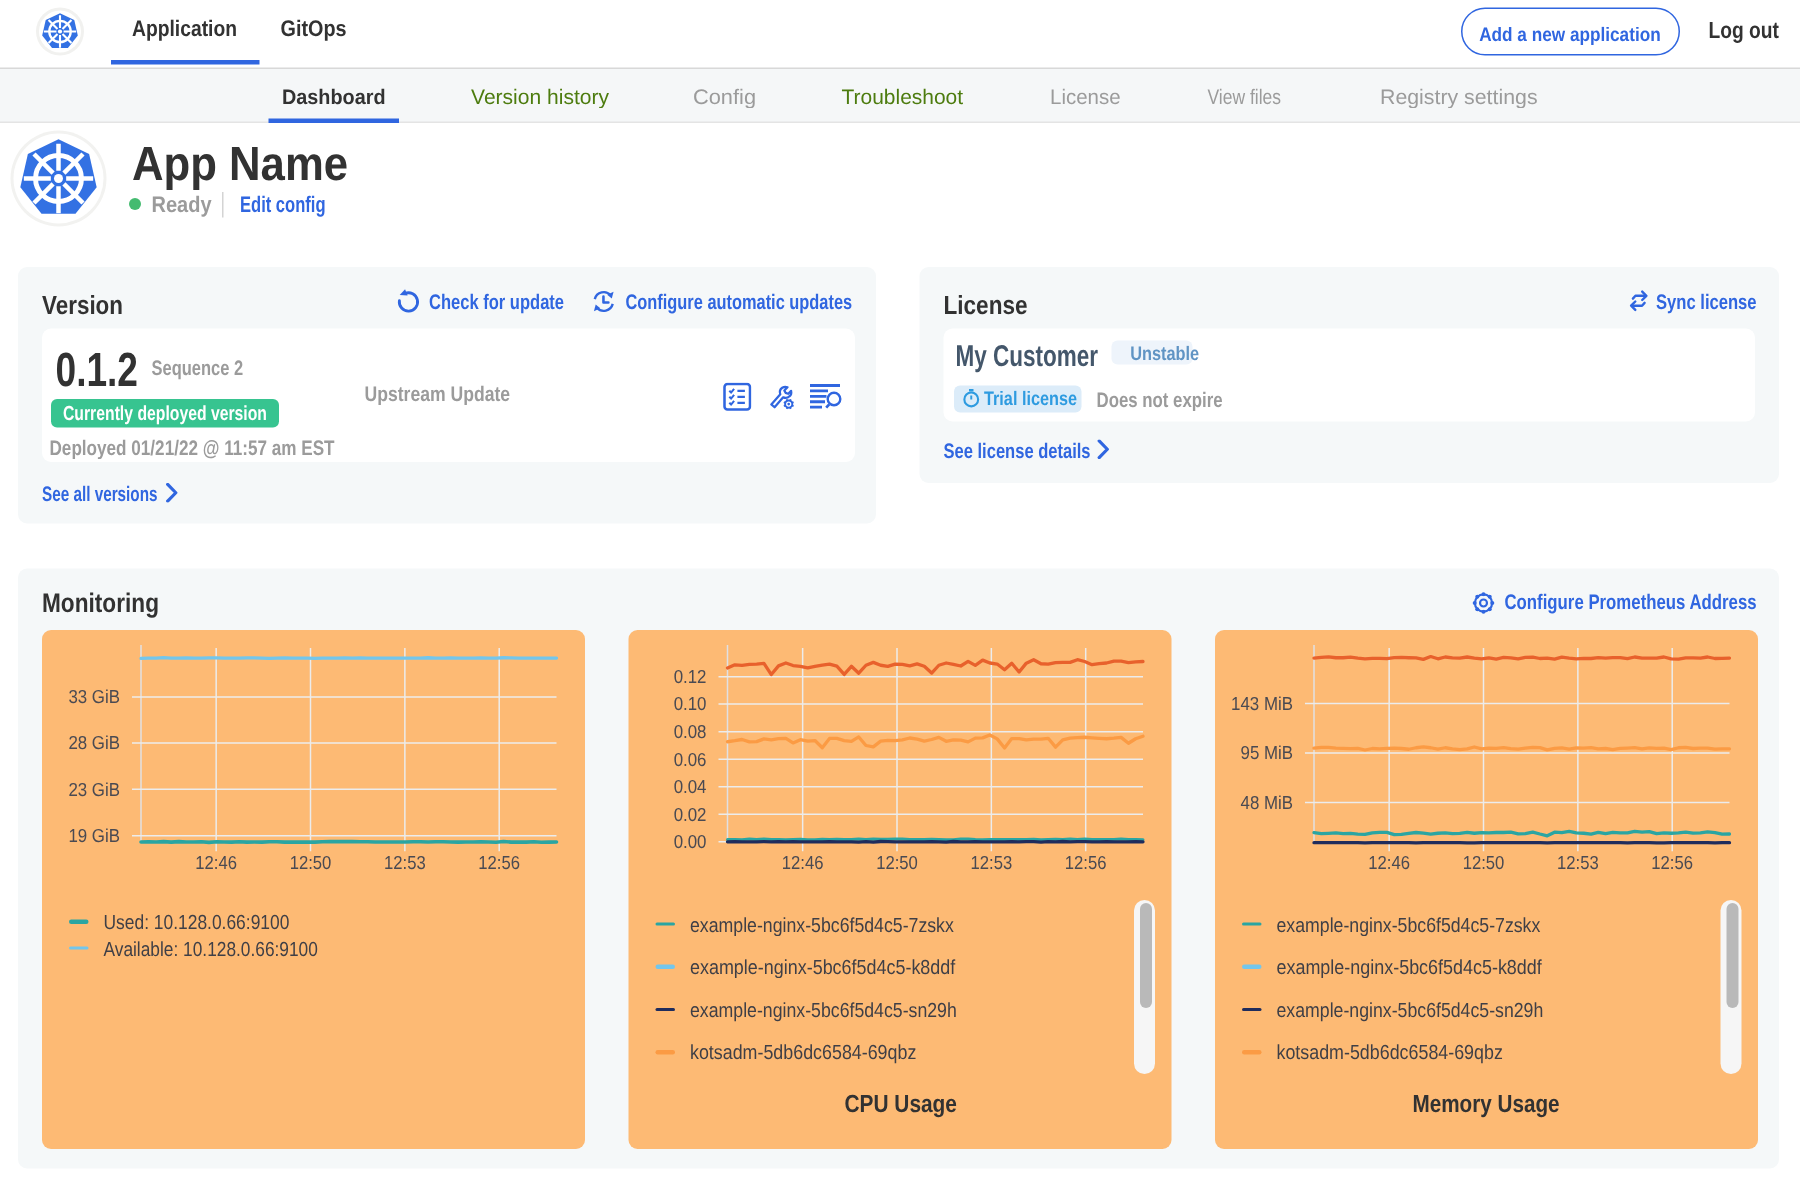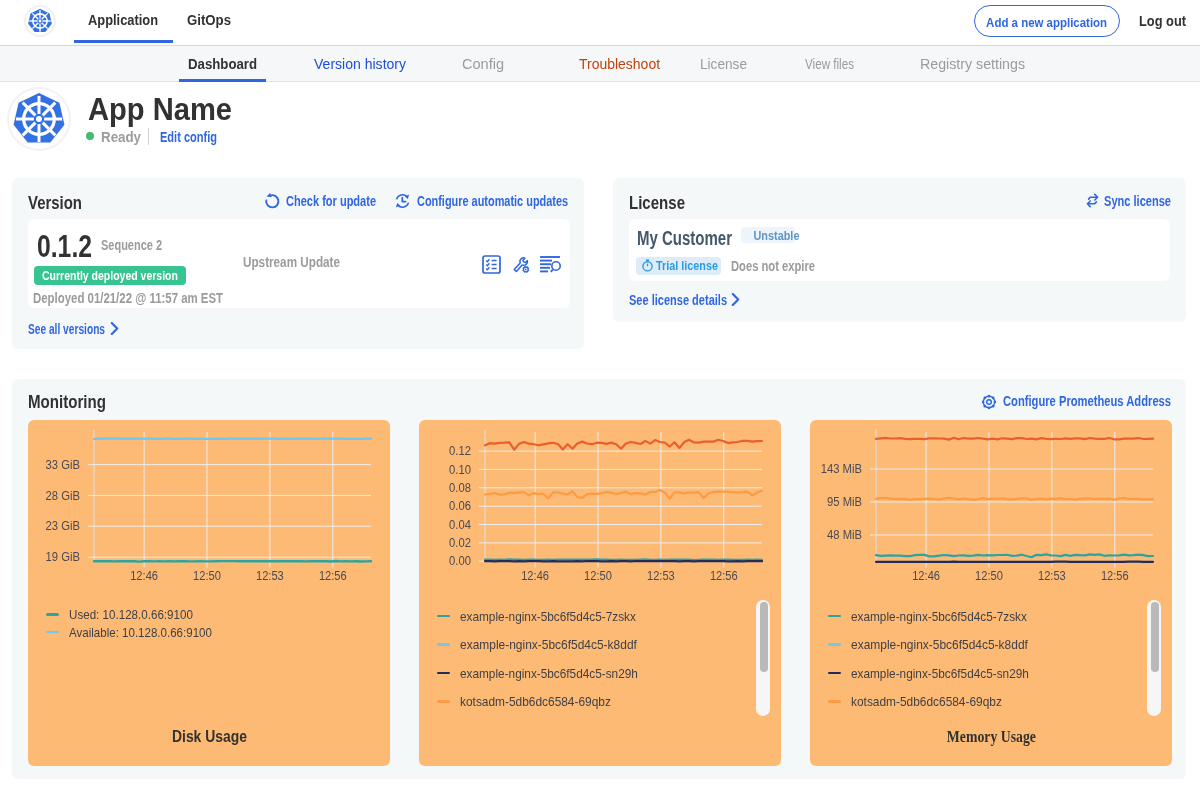--- a/index.html
+++ b/index.html
@@ -32,23 +32,23 @@
 <div class="abs" style="left:88px;top:11px;font-size:15px;font-weight:bold;color:#323232;white-space:nowrap;transform:scaleX(0.8573);transform-origin:left center;">Application</div>
 <div class="abs" style="left:74px;top:40px;width:99px;height:3px;background:#3066e0;"></div>
 <div class="abs" style="left:187px;top:11px;font-size:15px;font-weight:bold;color:#323232;white-space:nowrap;transform:scaleX(0.8797);transform-origin:left center;">GitOps</div>
 <div class="abs" style="left:974px;top:5px;width:146px;height:32px;border:1.5px solid #3066e0;border-radius:16px;"></div>
 <div class="abs" style="left:974px;top:15px;width:146px;text-align:center;font-size:13px;font-weight:bold;color:#3066e0;"><span style="display:inline-block;transform:scaleX(0.8818);transform-origin:center;">Add a new application</span></div>
 <div class="abs" style="left:1139px;top:12px;font-size:15.5px;font-weight:bold;color:#323232;white-space:nowrap;transform:scaleX(0.8273);transform-origin:left center;">Log out</div>
 
 <div class="abs" style="left:0;top:46px;width:1200px;height:36px;background:#f5f7f8;border-bottom:1px solid #e4e4e4;"></div>
 <div class="abs" style="left:188px;top:56px;font-size:14px;font-weight:bold;color:#323232;white-space:nowrap;transform:scaleX(0.9440);transform-origin:left center;">Dashboard</div>
 <div class="abs" style="left:179px;top:79px;width:87px;height:3px;background:#3066e0;"></div>
-<div class="abs" style="left:314px;top:56px;font-size:14px;font-weight:normal;color:#1d4ed8;white-space:nowrap;transform:scaleX(1.0022);transform-origin:left center;">Version history</div>
+<div class="abs" style="left:314px;top:56px;font-size:14px;font-weight:normal;color:#4d7c0f;white-space:nowrap;transform:scaleX(1.0022);transform-origin:left center;">Version history</div>
 <div class="abs" style="left:462px;top:56px;font-size:14px;font-weight:normal;color:#9b9b9b;white-space:nowrap;transform:scaleX(1.0382);transform-origin:left center;">Config</div>
-<div class="abs" style="left:579px;top:56px;font-size:14px;font-weight:normal;color:#c2410c;white-space:nowrap;transform:scaleX(0.9981);transform-origin:left center;">Troubleshoot</div>
+<div class="abs" style="left:561px;top:56px;font-size:14px;font-weight:normal;color:#4d7c0f;white-space:nowrap;transform:scaleX(0.9981);transform-origin:left center;">Troubleshoot</div>
 <div class="abs" style="left:700px;top:56px;font-size:14px;font-weight:normal;color:#9b9b9b;white-space:nowrap;transform:scaleX(0.9744);transform-origin:left center;">License</div>
 <div class="abs" style="left:805px;top:56px;font-size:14px;font-weight:normal;color:#9b9b9b;white-space:nowrap;transform:scaleX(0.8323);transform-origin:left center;">View files</div>
 <div class="abs" style="left:920px;top:56px;font-size:14px;font-weight:normal;color:#9b9b9b;white-space:nowrap;transform:scaleX(1.0150);transform-origin:left center;">Registry settings</div>
 
 <div class="abs" style="left:9px;top:89px;width:60px;height:60px;border-radius:50%;background:#fff;box-shadow:0 0 0 2px #f2f2f0;">
     <svg width="60" height="60" viewBox="0 0 60 60" style="position:absolute;left:0;top:0">
       <polygon points="30.00,3.90 50.41,13.73 55.45,35.81 41.32,53.52 18.68,53.52 4.55,35.81 9.59,13.73" fill="#3371e3"></polygon>
       <line x1="30.00" y1="24.90" x2="30.00" y2="6.90" stroke="#fff" stroke-width="3.00"></line>
       <line x1="33.61" y1="26.39" x2="46.33" y2="13.67" stroke="#fff" stroke-width="3.00"></line>
       <line x1="35.10" y1="30.00" x2="53.10" y2="30.00" stroke="#fff" stroke-width="3.00"></line>
@@ -213,21 +213,20 @@
       <polyline points="66.0,141.3 71.0,141.2 76.1,141.3 81.1,141.1 86.1,141.4 91.2,141.1 96.2,141.3 101.3,141.3 106.3,141.2 111.3,141.6 116.4,141.2 121.4,141.3 126.4,141.4 131.5,141.2 136.5,141.4 141.5,141.3 146.6,141.4 151.6,141.2 156.7,141.2 161.7,141.4 166.7,141.4 171.8,141.3 176.8,141.4 181.8,141.4 186.9,141.2 191.9,141.1 196.9,141.1 202.0,141.1 207.0,141.1 212.1,141.2 217.1,141.2 222.1,141.3 227.2,141.3 232.2,141.3 237.2,141.3 242.3,141.3 247.3,141.2 252.3,141.2 257.4,141.3 262.4,141.2 267.5,141.2 272.5,141.3 277.5,141.4 282.6,141.3 287.6,141.3 292.6,141.2 297.7,141.3 302.7,141.5 307.7,141.0 312.8,141.4 317.8,141.3 322.9,141.4 327.9,141.2 332.9,141.5 338.0,141.4 343.0,141.3" fill="none" stroke="#2aa5a2" stroke-width="2.4" stroke-linejoin="round" stroke-linecap="round"></polyline>
     </svg>
   <div class="litem" style="top:186.5px">
       <span class="ldash" style="background:#2aa5a2"></span>
       <span class="ltxt" style="transform:scaleX(0.8598);transform-origin:left center">Used: 10.128.0.66:9100</span>
     </div>
     <div class="litem" style="top:204px">
       <span class="ldash" style="background:#73c6ec"></span>
       <span class="ltxt" style="transform:scaleX(0.8550);transform-origin:left center">Available: 10.128.0.66:9100</span>
     </div>
-  <div style="position:absolute;left:0;width:362px;text-align:center;top:307px;font-size:16.5px;font-weight:bold;color:#323232;"><span style="display:inline-block;transform:scaleX(0.8433);transform-origin:center;">Disk Usage</span></div>
 </div>
 <div class="chartcard" style="left:419px;">
   <svg width="362" height="175" viewBox="0 0 362 175" style="position:absolute;left:0;top:0">
       <line x1="66.0" y1="10" x2="66.0" y2="141.5" stroke="#e0e0e3" stroke-width="1"></line>
       <line x1="60.0" y1="31.1" x2="343.0" y2="31.1" stroke="#ececec" stroke-width="1"></line>
       <line x1="60.0" y1="49.4" x2="343.0" y2="49.4" stroke="#ececec" stroke-width="1"></line>
       <line x1="60.0" y1="67.8" x2="343.0" y2="67.8" stroke="#ececec" stroke-width="1"></line>
       <line x1="60.0" y1="86.2" x2="343.0" y2="86.2" stroke="#ececec" stroke-width="1"></line>
       <line x1="60.0" y1="104.5" x2="343.0" y2="104.5" stroke="#ececec" stroke-width="1"></line>
       <line x1="60.0" y1="122.9" x2="343.0" y2="122.9" stroke="#ececec" stroke-width="1"></line>
@@ -263,20 +262,21 @@
     <div class="litem" style="top:245px">
       <span class="ldash" style="background:#1f2c5c"></span>
       <span class="ltxt" style="transform:scaleX(0.8746);transform-origin:left center">example-nginx-5bc6f5d4c5-sn29h</span>
     </div>
     <div class="litem" style="top:273.5px">
       <span class="ldash" style="background:#fb9b44"></span>
       <span class="ltxt" style="transform:scaleX(0.8818);transform-origin:left center">kotsadm-5db6dc6584-69qbz</span>
     </div>
     <div class="sbtrack"></div>
     <div class="sbthumb"></div>
+  <div style="position:absolute;left:0;width:362px;text-align:center;top:307px;font-size:16.5px;font-weight:bold;color:#323232;"><span style="display:inline-block;transform:scaleX(0.8433);transform-origin:center;">CPU Usage</span></div>
 </div>
 <div class="chartcard" style="left:810px;">
   <svg width="362" height="175" viewBox="0 0 362 175" style="position:absolute;left:0;top:0">
       <line x1="66.0" y1="10" x2="66.0" y2="141.5" stroke="#e0e0e3" stroke-width="1"></line>
       <line x1="60.0" y1="49.0" x2="343.0" y2="49.0" stroke="#ececec" stroke-width="1"></line>
       <line x1="60.0" y1="82.0" x2="343.0" y2="82.0" stroke="#ececec" stroke-width="1"></line>
       <line x1="60.0" y1="115.0" x2="343.0" y2="115.0" stroke="#ececec" stroke-width="1"></line>
       <line x1="116.1" y1="12" x2="116.1" y2="147.5" stroke="#ececec" stroke-width="1"></line>
       <line x1="179.0" y1="12" x2="179.0" y2="147.5" stroke="#ececec" stroke-width="1"></line>
       <line x1="241.9" y1="12" x2="241.9" y2="147.5" stroke="#ececec" stroke-width="1"></line>
@@ -304,14 +304,14 @@
     <div class="litem" style="top:245px">
       <span class="ldash" style="background:#1f2c5c"></span>
       <span class="ltxt" style="transform:scaleX(0.8746);transform-origin:left center">example-nginx-5bc6f5d4c5-sn29h</span>
     </div>
     <div class="litem" style="top:273.5px">
       <span class="ldash" style="background:#fb9b44"></span>
       <span class="ltxt" style="transform:scaleX(0.8818);transform-origin:left center">kotsadm-5db6dc6584-69qbz</span>
     </div>
     <div class="sbtrack"></div>
     <div class="sbthumb"></div>
-  <div style="position:absolute;left:0;width:362px;text-align:center;top:307px;font-size:16.5px;font-weight:bold;color:#323232;font-family:Liberation Serif, serif;"><span style="display:inline-block;transform:scaleX(0.8350);transform-origin:center;">Memory Usage</span></div>
+  <div style="position:absolute;left:0;width:362px;text-align:center;top:307px;font-size:16.5px;font-weight:bold;color:#323232;"><span style="display:inline-block;transform:scaleX(0.8350);transform-origin:center;">Memory Usage</span></div>
 </div>
 
 </body></html>

